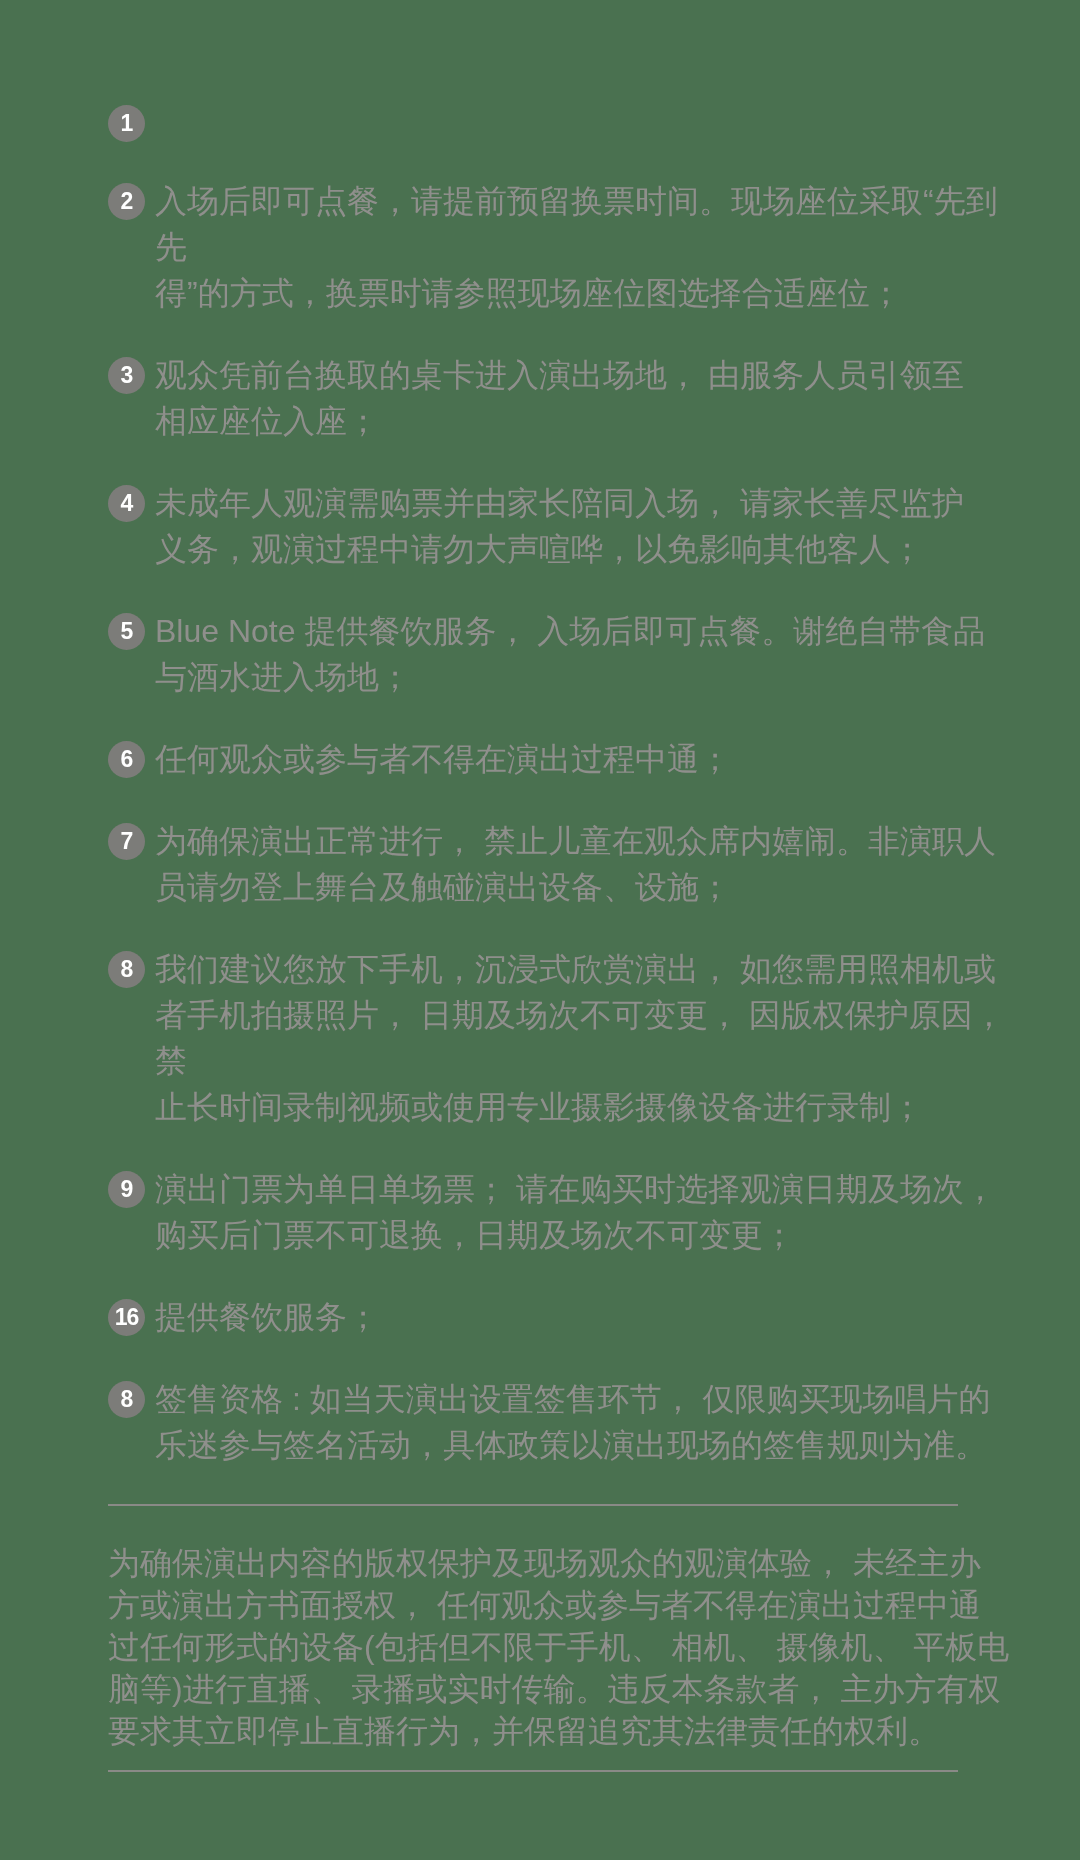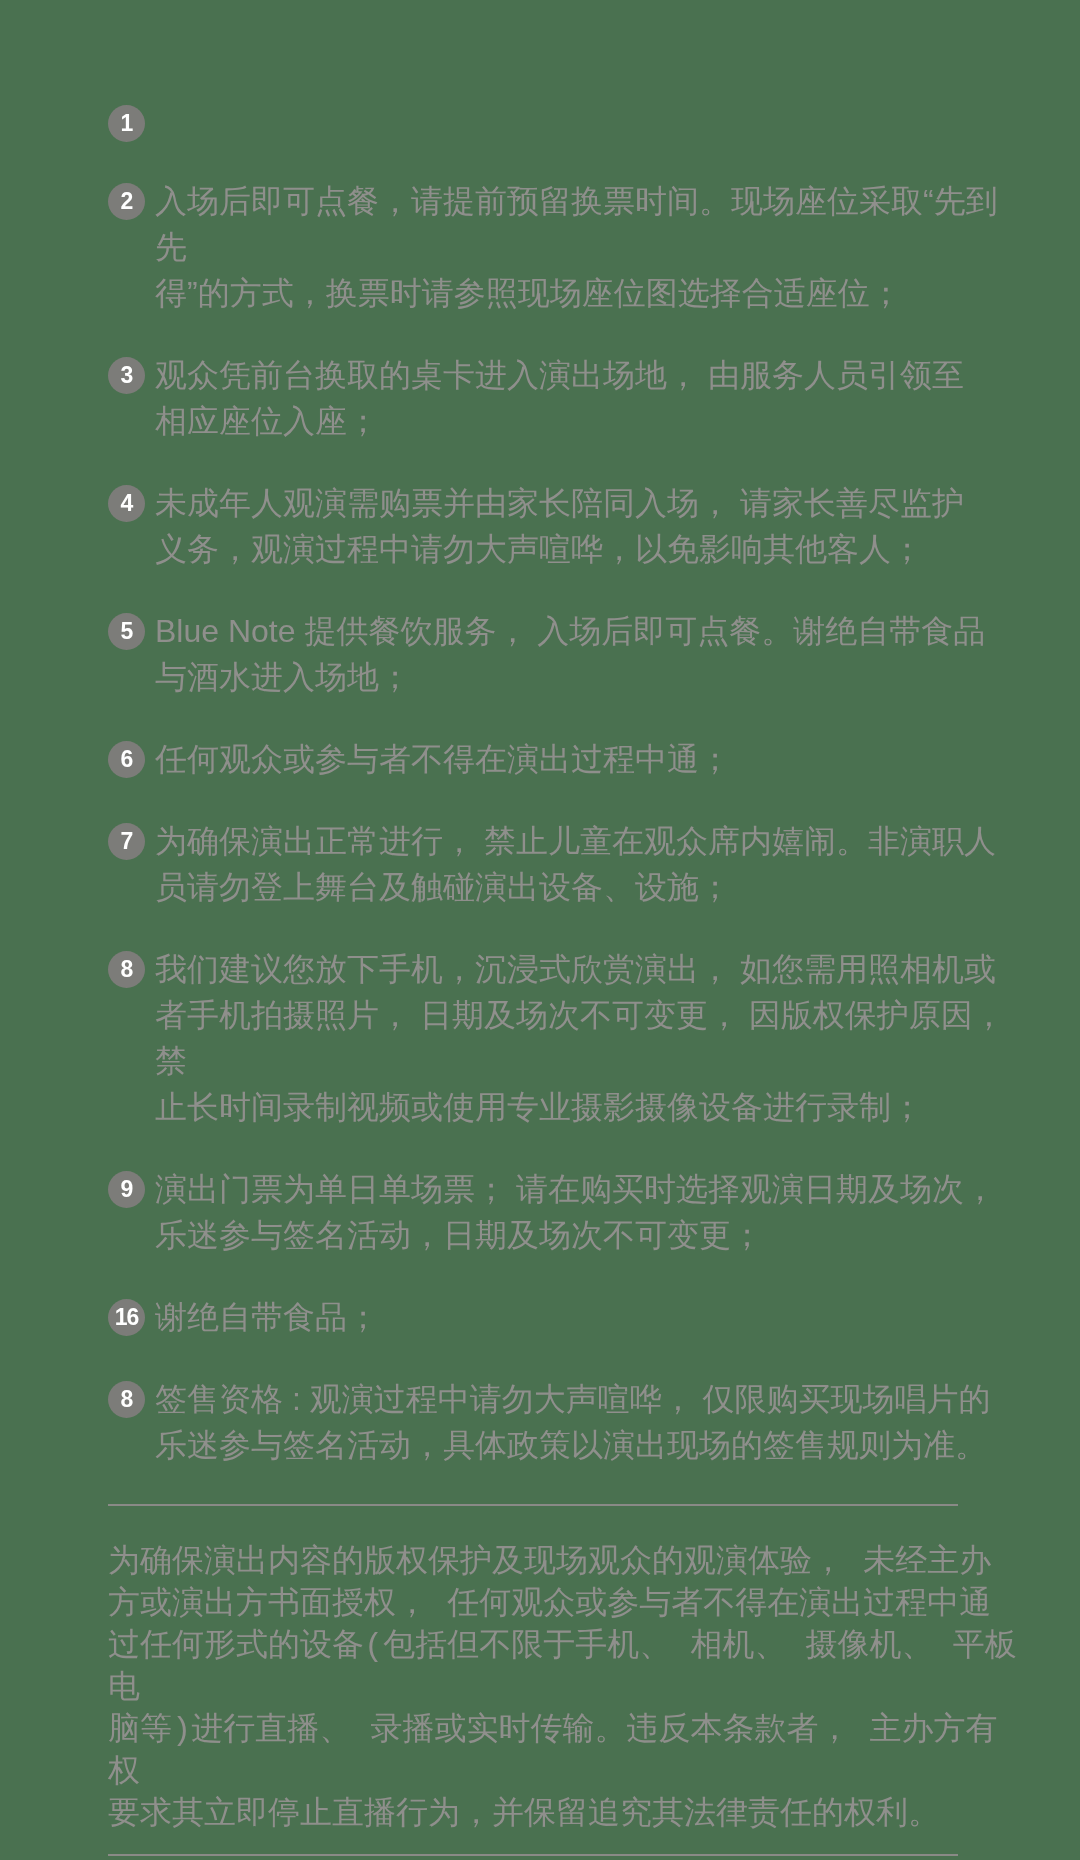--- a/index.html
+++ b/index.html
@@ -57,21 +57,20 @@
     border:none;
   }
   .divider-top{margin:20px 0 36px 0;}
   .divider-bottom{margin:18px 0 0 0;}
   .footer-text{
     width:920px;
     font-size:32px;
     line-height:42px;
     color:var(--text);
     white-space:pre-line;
-    font-family:Liberation Mono, monospace;
   }
 </style>
 </head>
 <body>
 
 <div class="page">
   <ul class="notice-list">
     <li class="notice-item">
       <span class="badge">1</span>
     </li>
@@ -106,29 +105,29 @@
     </li>
     <li class="notice-item">
       <span class="badge">8</span>
       <div class="notice-text">我们建议您放下手机，沉浸式欣赏演出， 如您需用照相机或
 者手机拍摄照片， 日期及场次不可变更， 因版权保护原因， 禁
 止长时间录制视频或使用专业摄影摄像设备进行录制；</div>
     </li>
     <li class="notice-item">
       <span class="badge">9</span>
       <div class="notice-text">演出门票为单日单场票； 请在购买时选择观演日期及场次，
-乐迷参与签名活动，日期及场次不可变更；</div>
+购买后门票不可退换，日期及场次不可变更；</div>
     </li>
     <li class="notice-item">
       <span class="badge">16</span>
-      <div class="notice-text">谢绝自带食品；</div>
+      <div class="notice-text">提供餐饮服务；</div>
     </li>
     <li class="notice-item">
       <span class="badge">8</span>
-      <div class="notice-text">签售资格 : 观演过程中请勿大声喧哗， 仅限购买现场唱片的
+      <div class="notice-text">签售资格 : 如当天演出设置签售环节， 仅限购买现场唱片的
 乐迷参与签名活动，具体政策以演出现场的签售规则为准。</div>
     </li>
   </ul>
 
   <hr class="divider divider-top">
 
   <div class="footer-text">为确保演出内容的版权保护及现场观众的观演体验， 未经主办
 方或演出方书面授权， 任何观众或参与者不得在演出过程中通
 过任何形式的设备(包括但不限于手机、 相机、 摄像机、 平板电
 脑等)进行直播、 录播或实时传输。违反本条款者， 主办方有权

